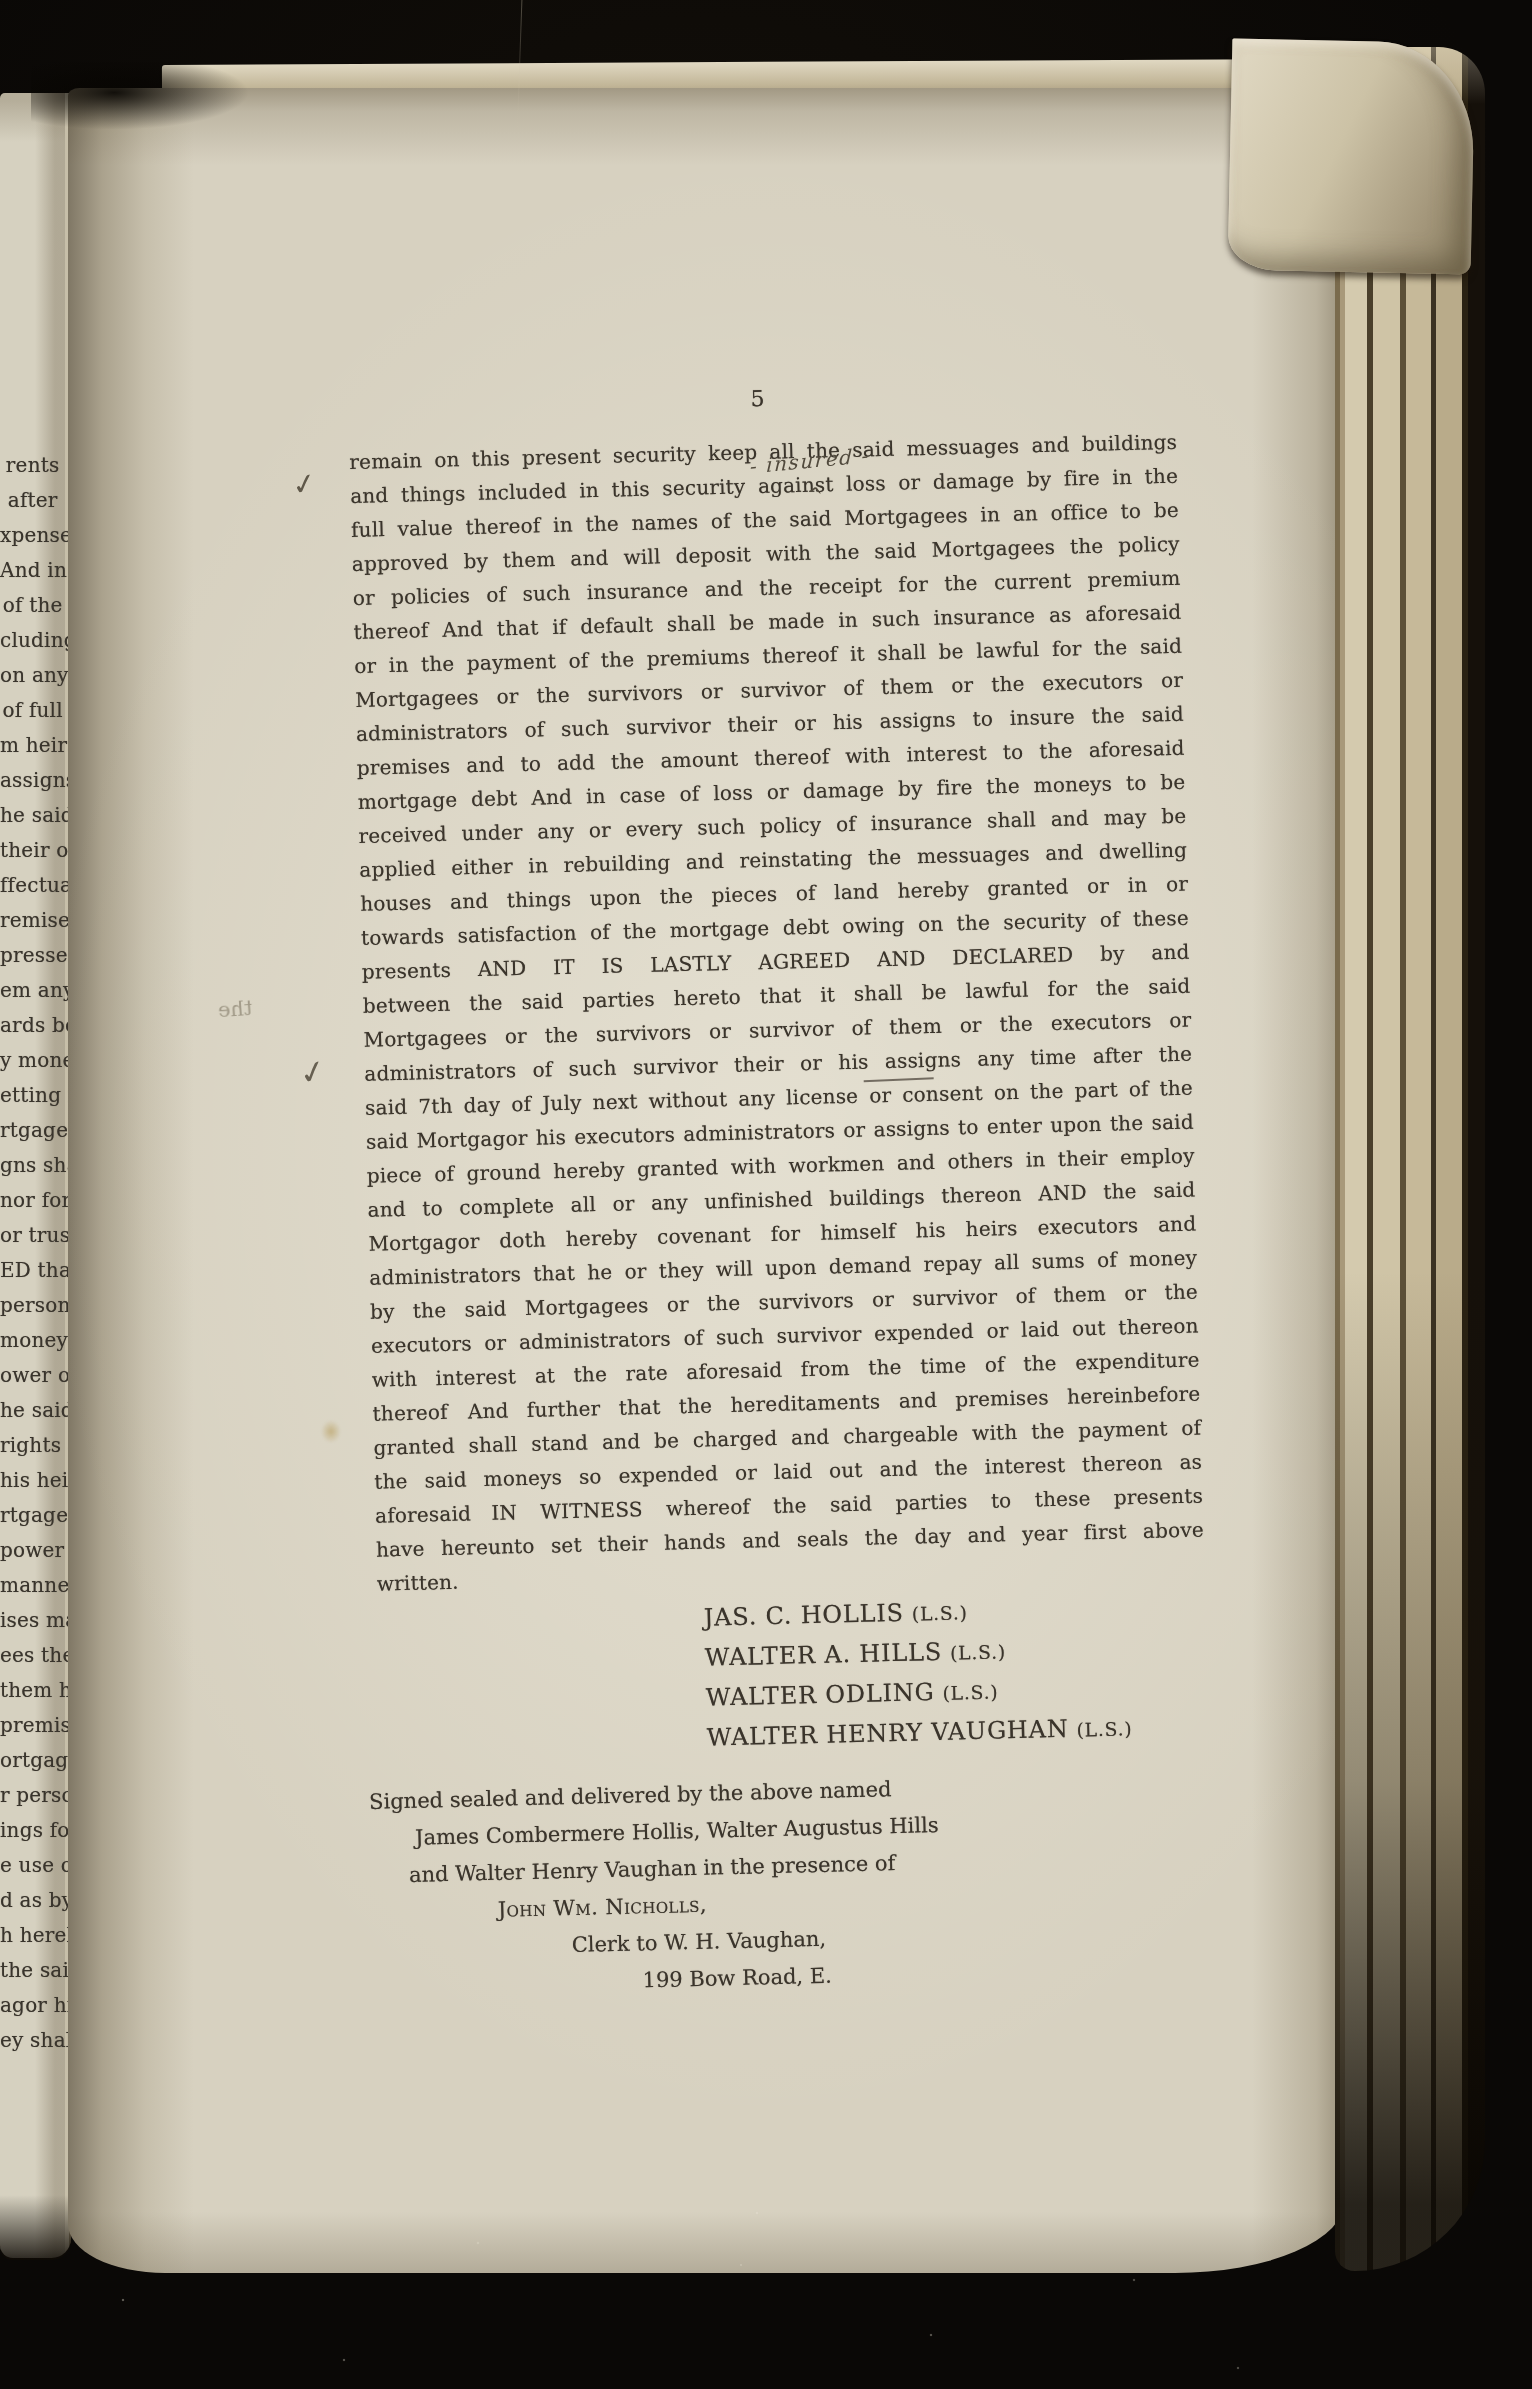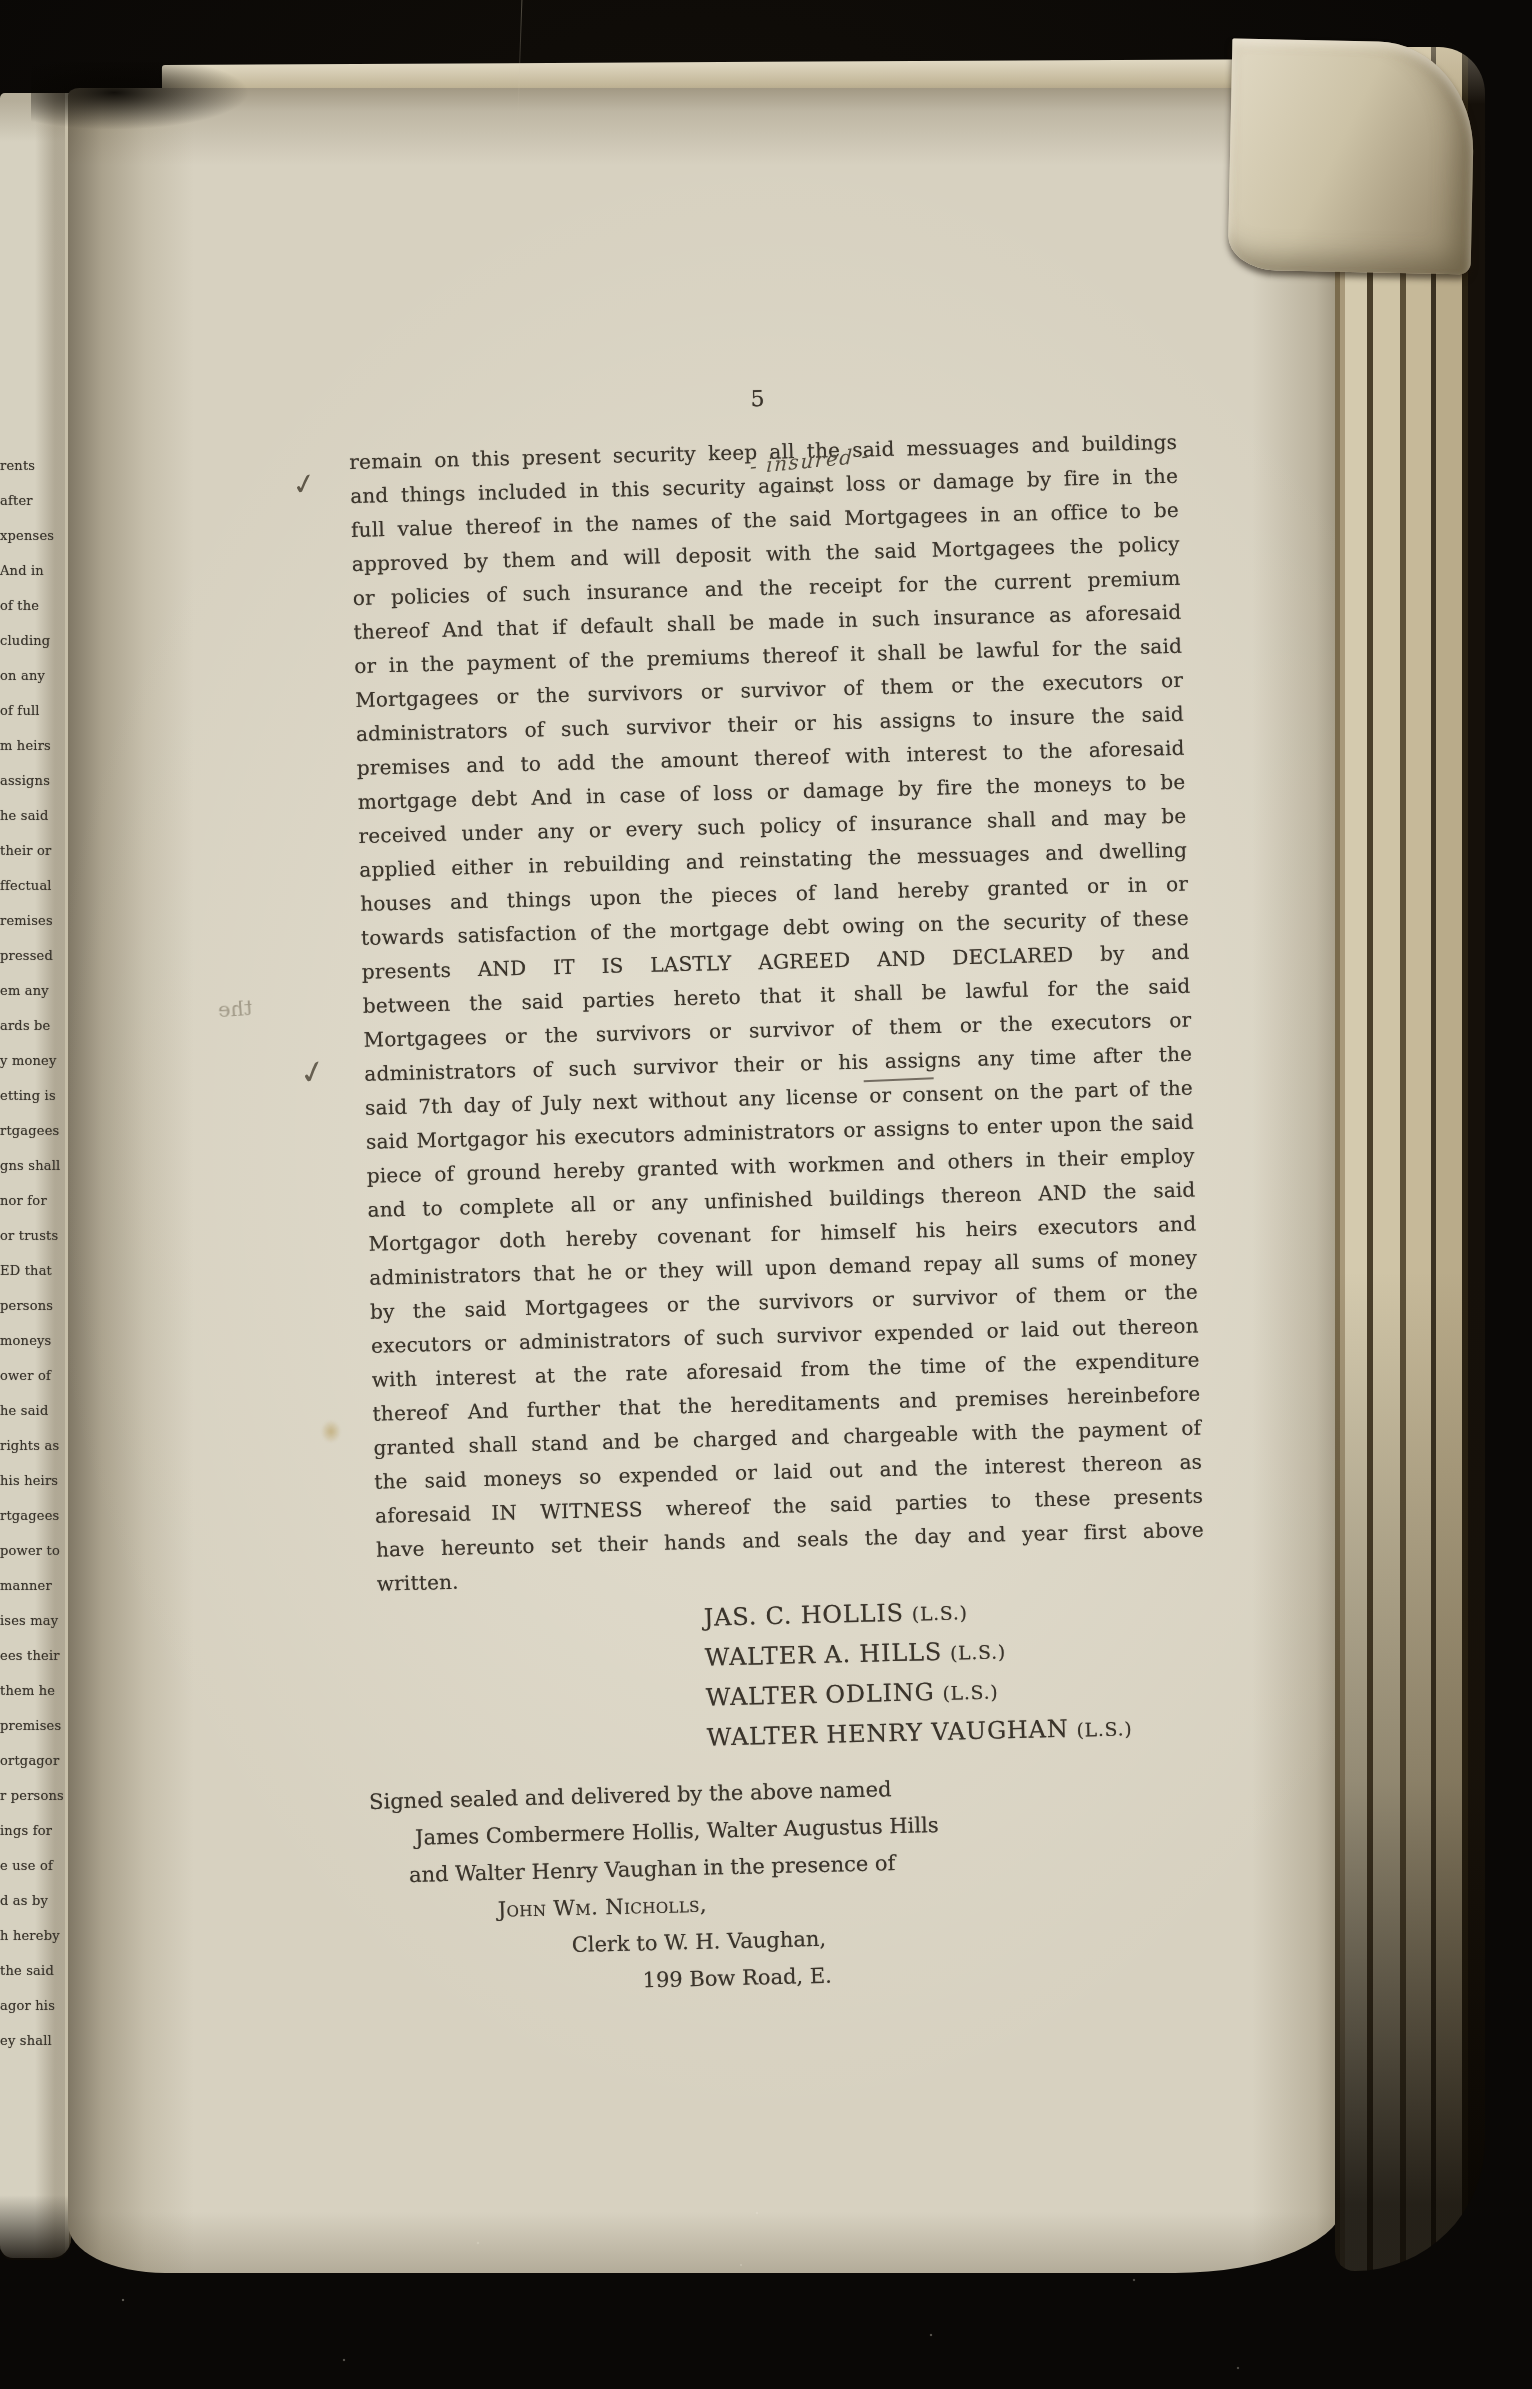--- a/index.html
+++ b/index.html
@@ -22,22 +22,22 @@
   .left-page::after{
     content:""; position:absolute; left:0; bottom:-1.6px; width:100%; height:65px;
     background:linear-gradient(180deg, transparent, rgba(14,10,5,0.85));
     border-radius:0 0 19.5px 13px;
   }
   .mfrags{
     position:absolute; left:0; top:0; width:100%; height:100%; overflow:hidden;
     padding-top:355px; box-sizing:border-box;
   }
   .mline{
-    text-align:left; padding-right:5.7px; white-space:nowrap; overflow:hidden;
-    font-size:13px; line-height:35px; color:#39342c; letter-spacing:0.2px;
+    text-align:center; padding-right:5.7px; white-space:nowrap; overflow:hidden;
+    font-size:20px; line-height:35px; color:#39342c; letter-spacing:0.2px;
     text-shadow:0 0 0.8px rgba(58,52,43,0.55);
   }
   
   .top-band{
     position:absolute; left:162px; top:65px; width:1201px; height:39px; z-index:2;
     background:linear-gradient(180deg,#e0d8c2,#c2b698 58%,#9e9074);
     border-radius:3.2px 23px 4.9px 3.2px;
     transform:rotate(-0.3deg); transform-origin:left center;
     box-shadow:0 4px 3.2px -1.6px rgba(28,20,11,0.8);
   }

